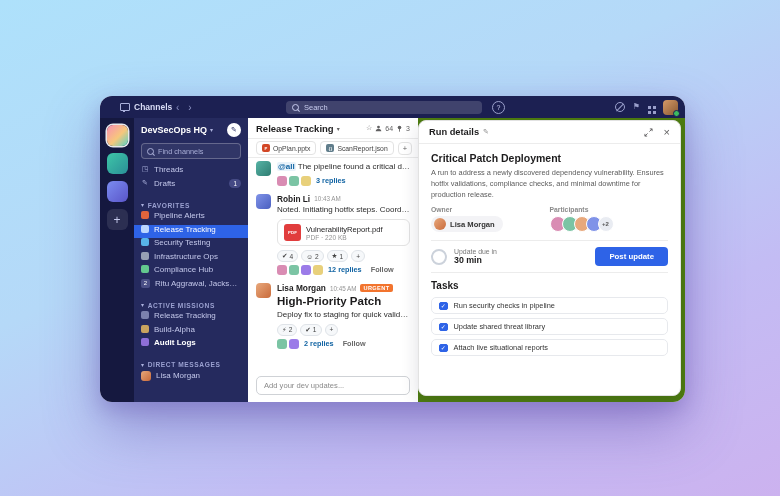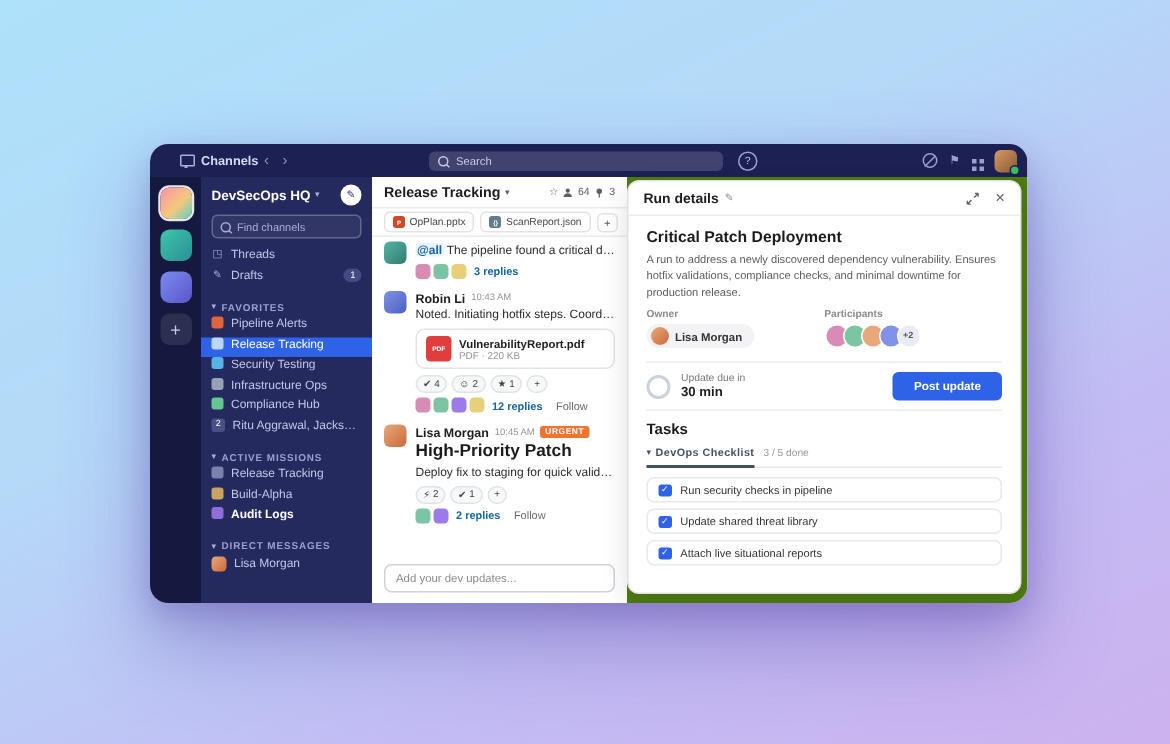--- a/index.html
+++ b/index.html
@@ -79,29 +79,29 @@
   .av-1{background:linear-gradient(135deg,#56b3a5,#2f7d72);}
   .av-robin{background:linear-gradient(135deg,#8093e8,#4a5fc0);}
   .av-lisa{background:linear-gradient(135deg,#e8a87c,#c96a3a);}
   .mbody{flex:1;min-width:0;}
   .mline{white-space:nowrap;overflow:hidden;text-overflow:ellipsis;font-size:8px;color:#2b2b2b;line-height:1.45;}
   .mention{color:#1264a3;background:#e8f2fa;border-radius:2px;padding:0 1px;font-weight:700;}
   .mrow-head{display:flex;align-items:center;gap:4px;}
   .mauthor{font-size:8.3px;font-weight:800;color:#1d1c1d;}
   .mtime{font-size:6.3px;color:#949494;}
   .ubadge{background:#f2742e;color:#fff;font-size:5.6px;font-weight:800;letter-spacing:.4px;border-radius:2px;padding:1px 3px;}
-  .replies{display:flex;align-items:center;gap:2px;margin-top:3px;}
+  .replies{display:flex;align-items:flex-start;gap:2px;margin-top:3px;}
   .rv{width:10px;height:10px;border-radius:3px;flex:none;}
   .rv1{background:#d98cb3;}.rv2{background:#7bc4a4;}.rv3{background:#e8d07b;}.rv4{background:#9b7be8;}
   .rlink{font-size:7.3px;font-weight:700;color:#1264a3;margin-left:3px;white-space:nowrap;}
-  .follow{font-size:7.3px;color:#696969;margin-left:7px;white-space:nowrap;}
+  .follow{font-size:7.3px;color:#696969;margin-left:7px;white-space:nowrap;font-weight:bold;}
   .attach{display:flex;align-items:center;gap:5px;border:1px solid #e3e3e3;border-radius:6px;padding:4px 6px;margin:4px 0;max-width:100%;box-sizing:border-box;}
   .pdfic{width:17px;height:17px;border-radius:3px;background:#e13d3d;color:#fff;font-size:4.4px;font-weight:800;display:flex;align-items:center;justify-content:center;flex:none;}
   .fcol{min-width:0;}
-  .fname{font-size:7.6px;font-weight:700;color:#1d1c1d;white-space:nowrap;overflow:hidden;text-overflow:ellipsis;}
+  .fname{font-size:7.6px;font-weight:400;color:#1d1c1d;white-space:nowrap;overflow:hidden;text-overflow:ellipsis;}
   .fmeta{font-size:6.6px;color:#949494;}
   .reacts{display:flex;gap:3px;margin-top:3px;}
   .pill{display:flex;gap:2px;align-items:center;border:1px solid #dfe3e8;background:#f6f8fa;border-radius:8px;padding:1px 4px;font-size:6.6px;color:#444;white-space:nowrap;}
   .m3title{font-size:11.5px;font-weight:800;color:#1d1c1d;margin:2px 0;white-space:nowrap;overflow:hidden;text-overflow:ellipsis;}
   .composer{position:absolute;left:8px;right:8px;bottom:7px;height:19px;border:1px solid #cfd2d6;border-radius:5px;
     display:flex;align-items:center;padding:0 7px;font-size:7.6px;color:#8a8a8a;box-sizing:border-box;}
   
   .panelwrap{position:absolute;left:318px;top:22px;right:0;bottom:0;background:#4d7c0f;z-index:6;}
   .panel{position:absolute;left:0;top:2px;right:4px;bottom:6px;border:1px solid #e2e2e2;border-radius:8px;background:#fff;
     box-shadow:0 6px 18px rgba(30,30,60,.14);overflow:hidden;}
@@ -423,27 +423,20 @@
           <div class="due-row">
             <span class="due-circle"></span>
             <span>
               <div class="due-label">Update due in</div>
               <div class="due-value">30 min</div>
             </span>
             <button class="postbtn">Post update</button>
           </div>
           <hr class="pdiv">
           <div class="tasksh">Tasks</div>
-          <div class="tabrow">
-            <span class="tableft">
-              <span class="tabcaret">▾</span>
-              <span class="tabname">DevOps Checklist</span>
-            </span>
-            <span class="tabprog">3 / 5 done</span>
-          </div>
           <div class="clist">
             <div class="crow checked">
               <span class="cbox">
                   <span class="ck">✓</span>
                 </span>
               <span>Run security checks in pipeline</span>
             </div>
             <div class="crow checked">
               <span class="cbox">
                   <span class="ck">✓</span>

